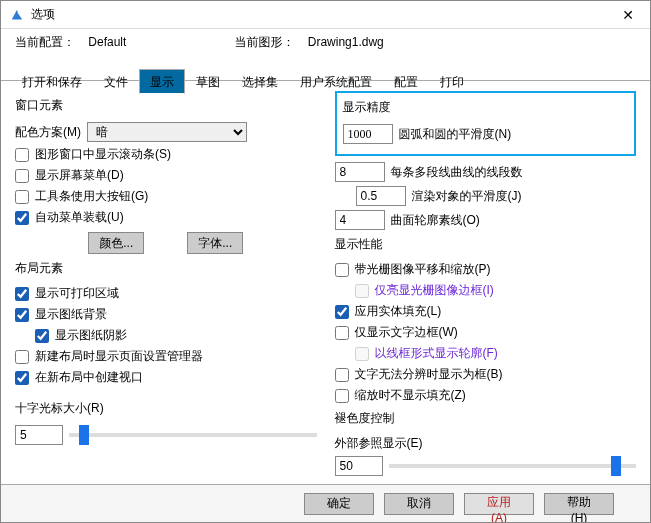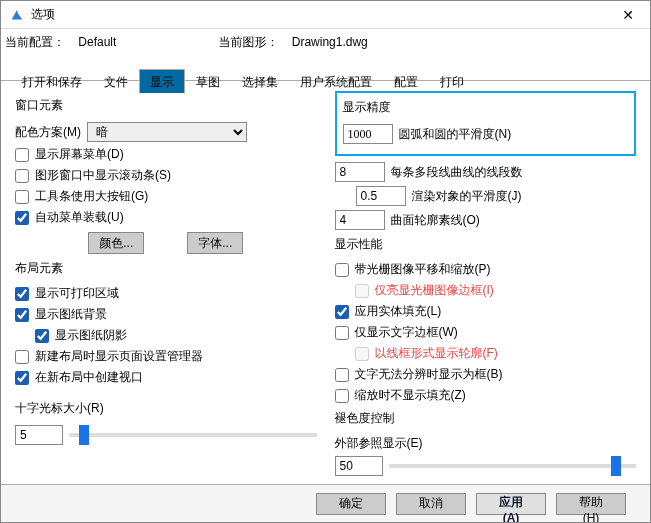--- a/index.html
+++ b/index.html
@@ -1,45 +1,45 @@
 <!DOCTYPE html>
 <html><head>
 <meta charset="utf-8">
 <style>
   * { box-sizing: border-box; margin: 0; padding: 0; }
   body { font-family: "Microsoft YaHei", sans-serif; font-size: 12px; background: #fff; width: 651px; height: 523px; position: relative; border: 1px solid #888; }
   .titlebar { display: flex; align-items: center; height: 28px; padding: 0 8px; border-bottom: 1px solid #ddd; }
   .app-icon { width: 16px; height: 16px; background: #fff; display: inline-flex; align-items: center; justify-content: center; margin-right: 6px; }
   .app-icon svg { width: 14px; height: 14px; }
   .close { margin-left: auto; font-size: 14px; width: 28px; text-align: center; cursor: pointer; }
-  .cfgbar { display: flex; align-items: center; height: 26px; padding: 0 4px; gap: 18px; }
+  .cfgbar { display: flex; align-items: center; height: 26px; padding: 0 14px; gap: 24px; }
   .cfgbar .lbl { }
   .cfgbar .val { margin-left: 10px; }
   .tabs { display: flex; height: 26px; padding: 0 10px; border-bottom: 1px solid #aaa; }
   .tab { padding: 4px 10px 3px; border: 1px solid transparent; cursor: pointer; position: relative; top: 14px; }
   .tab.active { border: 1px solid #aaa; border-bottom: 1px solid #fff; background: #0369a1; }
   .content { display: flex; padding: 10px 14px; gap: 18px; }
   .col { flex: 1; }
   .field-title { margin: 6px 0 8px; }
   .row { display: flex; align-items: center; margin: 4px 0; gap: 6px; }
   .indent { margin-left: 20px; }
   input[type=checkbox] { width: 14px; height: 14px; accent-color: #1a5fb4; }
   .cb-label { }
   select, input[type=text] { border: 1px solid #888; height: 20px; padding: 0 4px; font-size: 12px; font-family: inherit; }
   .btn { background: #ccc; border: 1px solid #888; height: 22px; padding: 0 16px; font-size: 12px; cursor: pointer; }
   .btn.small { padding: 0 10px; }
   .hl { border: 2px solid #0ea5e9; padding: 6px; }
   .slider { display: flex; align-items: center; gap: 6px; margin: 4px 0 10px; }
   .slider input[type=text] { width: 48px; }
   .slider .track { flex: 1; height: 4px; background: #ddd; position: relative; top: 0; }
   .slider .thumb { position: absolute; width: 10px; height: 20px; background: #1a73e8; top: -8px; }
-  .footer { position: absolute; bottom: 0; left: 0; right: 0; height: 38px; border-top: 1px solid #aaa; display: flex; justify-content: flex-end; align-items: center; gap: 10px; padding: 0 24px; background: #f5f5f5; }
+  .footer { position: absolute; bottom: 0; left: 0; right: 0; height: 38px; border-top: 1px solid #aaa; display: flex; justify-content: flex-end; align-items: center; gap: 10px; padding: 0 36px; background: #f5f5f5; }
   .footer .btn { width: 70px; }
-  .disabled-label { color: #ef4444; }
-  .footer .btn.disabled { color: #0f172a; background: #e0e0e0; font-weight: bold; }
+  .disabled-label { color: #6d28d9; }
+  .footer .btn.disabled { color: #b91c1c; background: #e0e0e0; }
 </style>
 </head>
 <body>
 
 <div class="titlebar">
   <span class="app-icon">
     <svg viewBox="0 0 16 16">
         <path d="M2 13 L8 2 L9 6 L14 13 Z" fill="#2e7cd6"></path>
       </svg>
   </span>
@@ -67,25 +67,25 @@
 
 <div class="content">
   <div class="col">
     <div class="field-title">窗口元素</div>
     <div class="row">
       <span>配色方案(M)</span>
       <select style="width:160px"><option>暗</option></select>
     </div>
     <div class="row">
         <input type="checkbox" style="">
+        <span class="cb-label">图形窗口中显示滚动条(S)</span>
+      </div>
+    <div class="row">
+        <input type="checkbox" style="">
         <span class="cb-label">显示屏幕菜单(D)</span>
-      </div>
-    <div class="row">
-        <input type="checkbox" style="">
-        <span class="cb-label">图形窗口中显示滚动条(S)</span>
       </div>
     <div class="row">
         <input type="checkbox" style="">
         <span class="cb-label">工具条使用大按钮(G)</span>
       </div>
     <div class="row">
         <input type="checkbox" checked="" style="">
         <span class="cb-label">自动菜单装载(U)</span>
       </div>
     <div class="row" style="justify-content:center;gap:43px;margin-top:6px">

